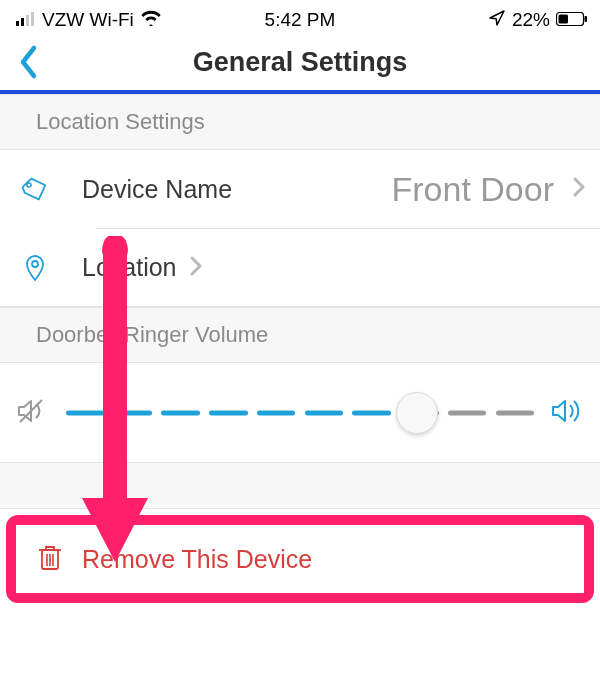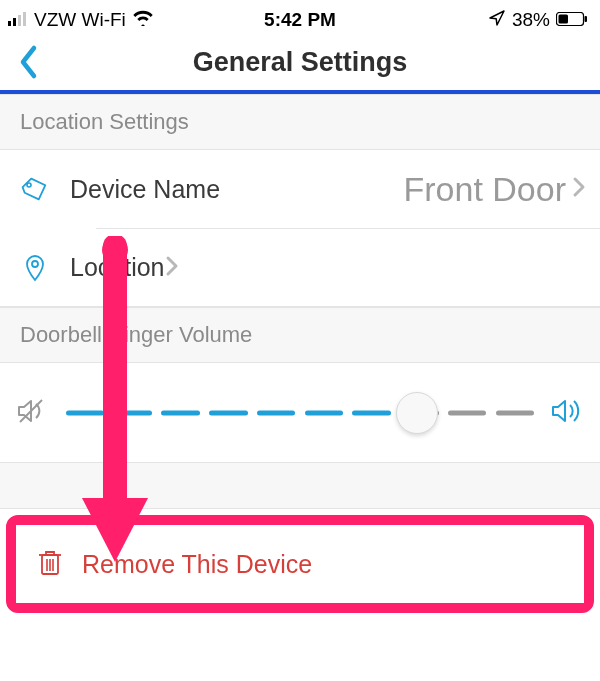--- a/index.html
+++ b/index.html
@@ -1,51 +1,51 @@
 <!DOCTYPE html>
 <html><head>
 <meta charset="utf-8">
 <style>
   * { box-sizing: border-box; margin: 0; padding: 0; }
   html, body { width: 600px; height: 681px; font-family: -apple-system, "Helvetica Neue", Arial, sans-serif; background: #fff; color: #333; }
   .screen { position: relative; width: 600px; height: 681px; overflow: hidden; }
 
   
-  .status-bar { height: 34px; display: flex; align-items: center; justify-content: space-between; padding: 6px 12px 0 8px; font-size: 19px; font-weight: 500; color: #000; }
+  .status-bar { height: 34px; display: flex; align-items: center; justify-content: space-between; padding: 6px 12px 0 8px; font-size: 19px; font-weight: 500; color: #000; margin-left: 8px; }
   .status-left, .status-right { display: flex; align-items: center; gap: 6px; }
-  .status-center { position: absolute; left: 0; right: 0; text-align: center; font-weight: 700; pointer-events: none; }
+  .status-center { position: absolute; left: 0; right: 0; text-align: center; font-weight: 400; pointer-events: none; }
 
   
   .nav { height: 60px; display: flex; align-items: center; justify-content: center; position: relative; border-bottom: 4px solid #1d4ed8; }
   .nav-back { position: absolute; left: 6px; top: 0; bottom: 0; width: 46px; display: flex; align-items: center; justify-content: center; }
   .nav-title { font-size: 27px; font-weight: 600; color: #2f2f2f; }
 
   
-  .section-header { background: #f7f7f7; border-top: 1px solid #e4e4e4; border-bottom: 1px solid #e4e4e4; padding: 14px 20px; font-size: 22px; font-weight: 500; color: #8a8a8a; }
+  .section-header { background: #f7f7f7; border-top: 1px solid #e4e4e4; border-bottom: 1px solid #e4e4e4; padding: 14px 36px; font-size: 22px; font-weight: 500; color: #8a8a8a; }
 
   
-  .row { display: flex; align-items: center; height: 78px; padding: 0 14px 0 20px; }
+  .row { display: flex; align-items: center; height: 78px; padding: 0 14px 0 20px; gap: 12px; }
   .row .row-icon { width: 36px; display: flex; justify-content: flex-start; }
   .row .row-label { font-size: 25px; color: #3a3a3a; margin-left: 14px; }
   .row .row-value { margin-left: auto; font-size: 34px; color: #9a9a9a; margin-right: 6px; }
   .row .chevron { color: #b0b0b0; }
   .divider-inset { height: 1px; background: #e4e4e4; margin-left: 96px; }
   .section-bottom-border { border-bottom: 1px solid #e4e4e4; }
 
   
   .volume-block { background: #fff; height: 100px; display: flex; align-items: center; padding: 0 16px; border-bottom: 1px solid #e4e4e4; }
   .slider-wrap { flex: 1; position: relative; height: 40px; display: flex; align-items: center; margin: 0 16px; }
   .slider-track { position: relative; width: 100%; height: 6px; }
   .dash-segment { position: absolute; top: 50%; transform: translateY(-50%); height: 5px; border-radius: 3px; }
   .slider-thumb { position: absolute; top: 50%; transform: translate(-50%, -50%); width: 42px; height: 42px; border-radius: 50%; background: #f8f8f8; border: 1px solid #d9d9d9; box-shadow: 0 2px 4px rgba(0,0,0,0.15); }
 
   
   .remove-area { padding: 0; }
   .remove-highlight { border: 10px solid #ff1f6a; border-radius: 12px; margin: 6px 6px 0 6px; }
-  .remove-row { display: flex; align-items: center; height: 78px; padding: 0 20px; background: #fff; }
+  .remove-row { display: flex; align-items: center; height: 68px; padding: 0 20px; background: #fff; }
   .remove-label { font-size: 25px; color: #d63f3a; margin-left: 18px; }
 
   
   .arrow-annot { position: absolute; left: 70px; top: 236px; pointer-events: none; }
 
   .spacer-gray { height: 46px; background: #f7f7f7; border-bottom: 1px solid #e4e4e4; }
 </style>
 </head>
 <body>
 <div class="screen">
@@ -69,21 +69,21 @@
       </svg>
     </span>
   </div>
   <div class="status-center">5:42 PM</div>
   <div class="status-right">
     <span>
       <svg width="18" height="18" viewBox="0 0 18 18">
         <path d="M2 9 L16 2 L9 16 L8.2 9.8 Z" fill="none" stroke="#000" stroke-width="1.5" stroke-linejoin="round"></path>
       </svg>
     </span>
-    <span>38%</span>
+    <span>22%</span>
     <span>
       <svg width="32" height="14" viewBox="0 0 32 14">
         <rect x="0.5" y="0.5" width="27" height="13" rx="3" fill="none" stroke="#000" stroke-width="1.2"></rect>
         <rect x="28.5" y="4" width="2.5" height="6" rx="1" fill="#000"></rect>
         <rect x="2.5" y="2.5" width="9.5" height="9" rx="1.5" fill="#000"></rect>
       </svg>
     </span>
   </div>
 </div>
 

